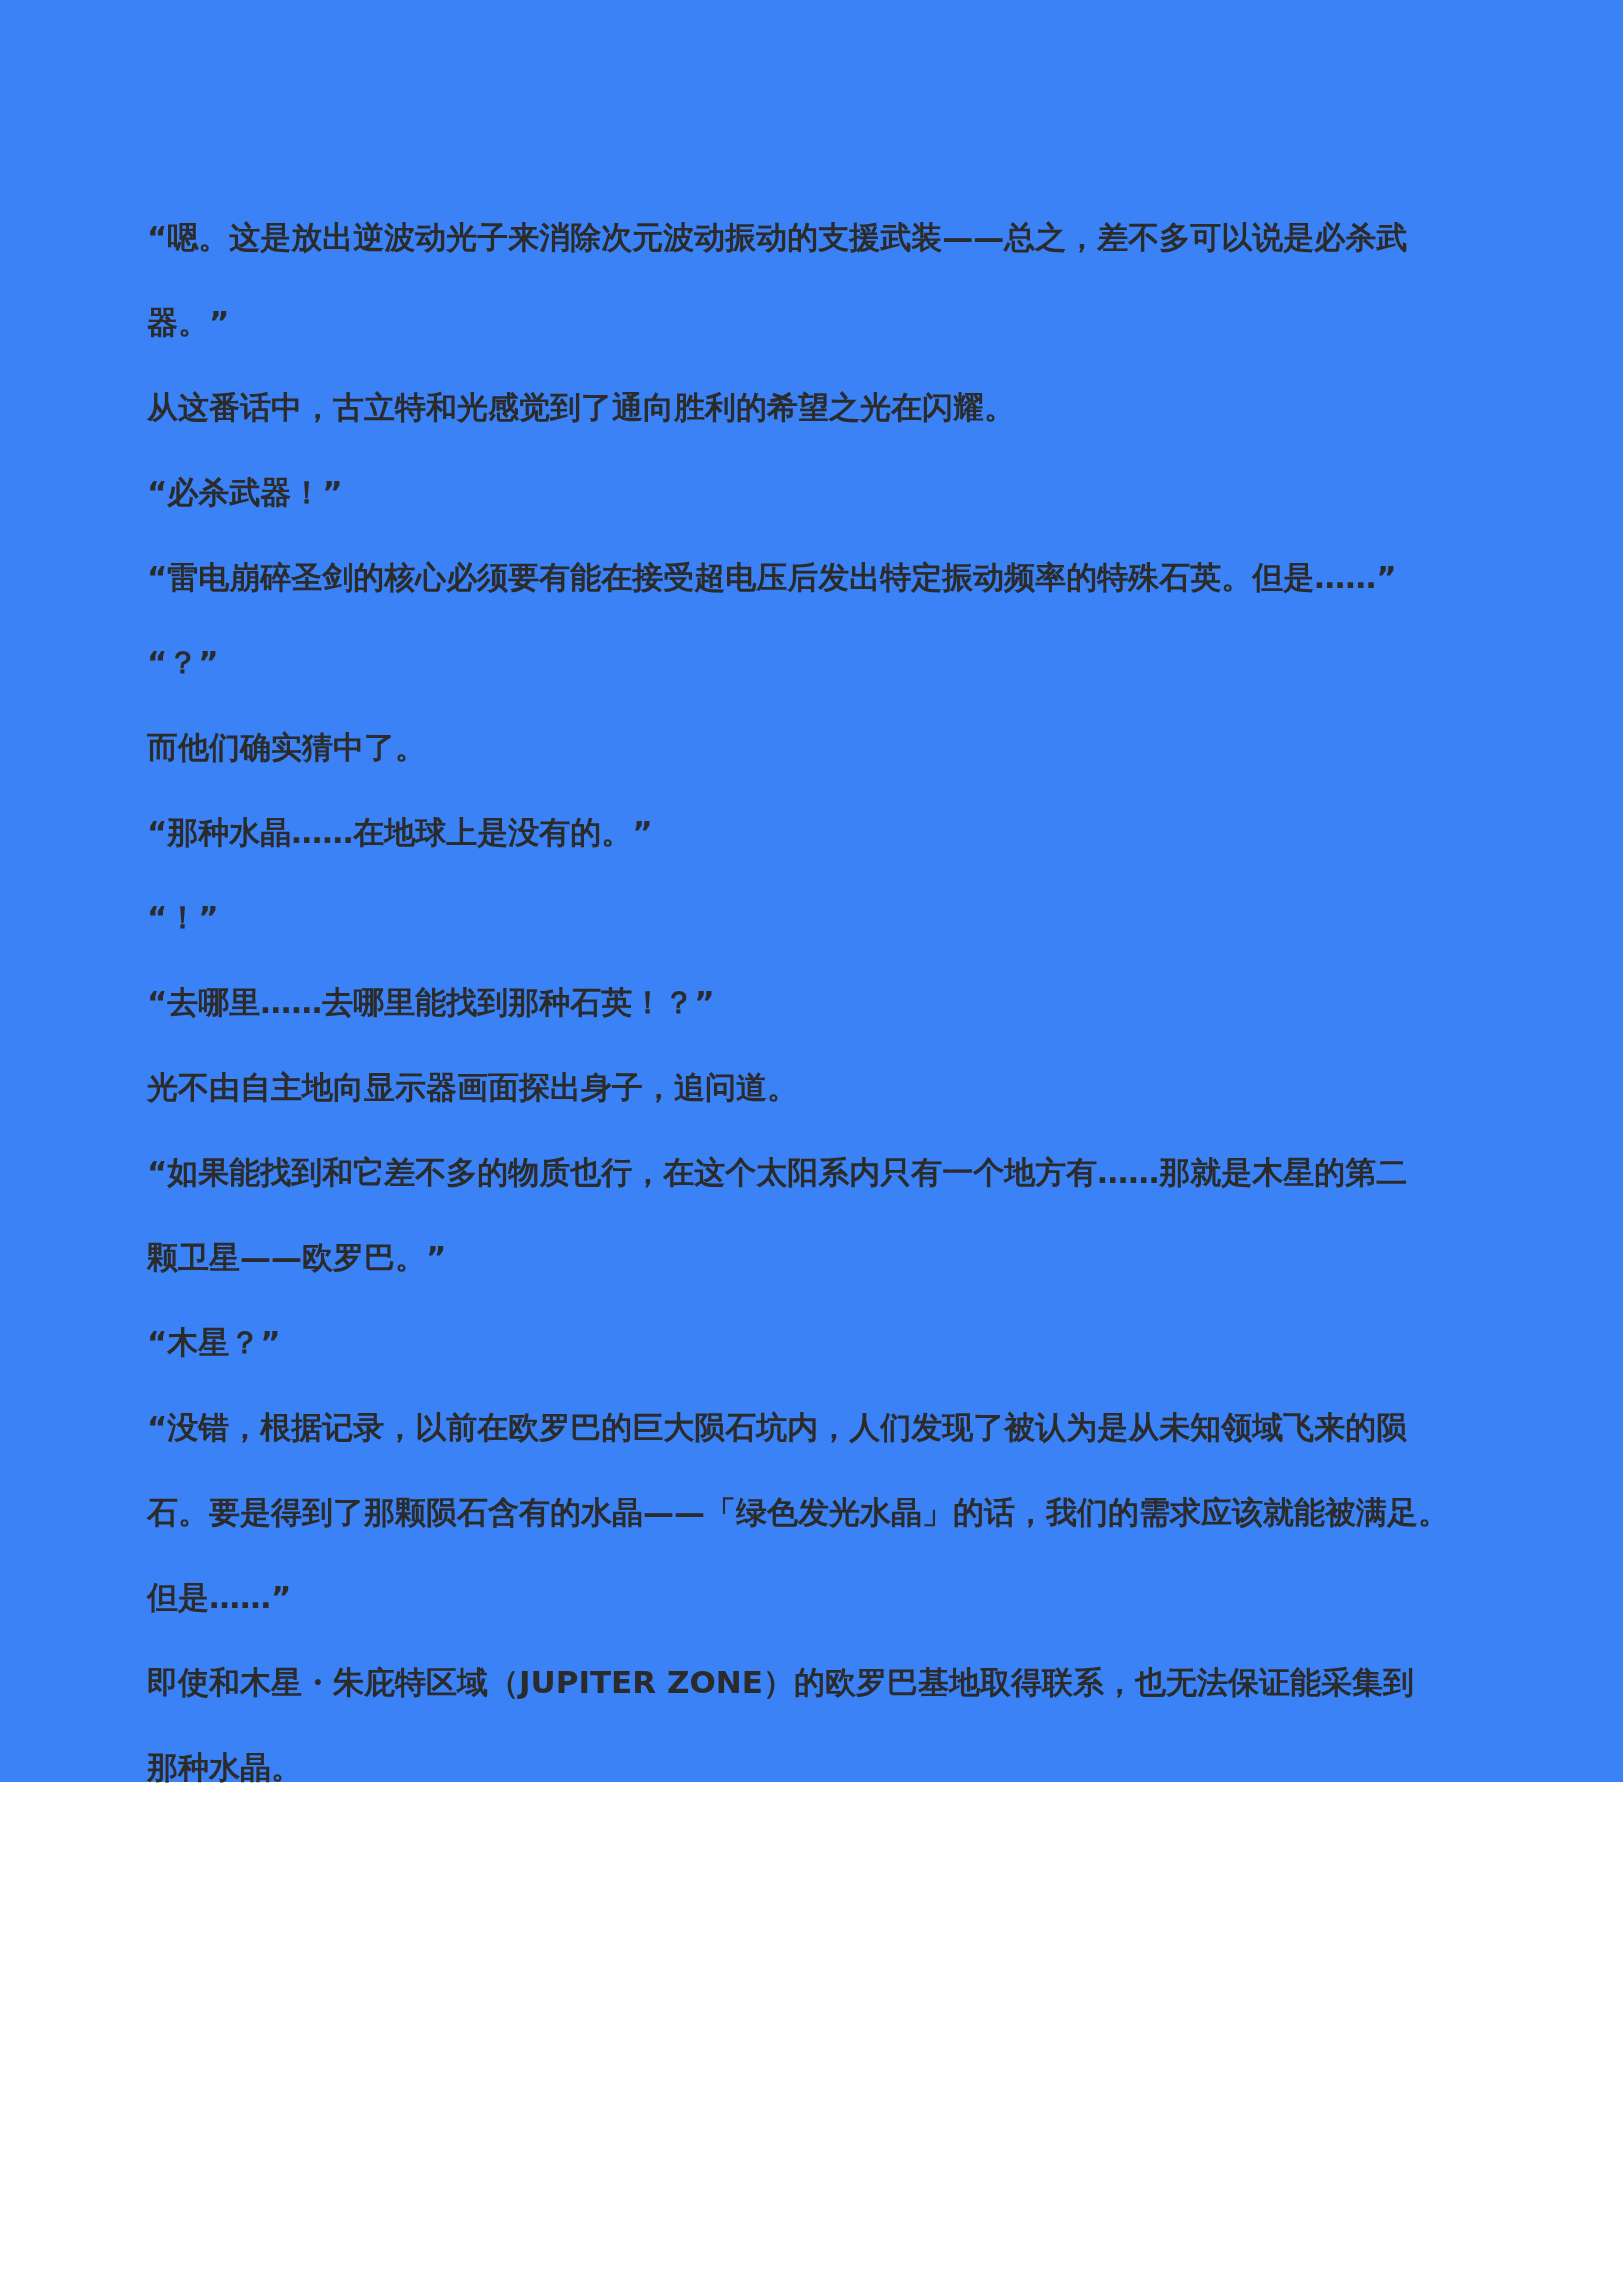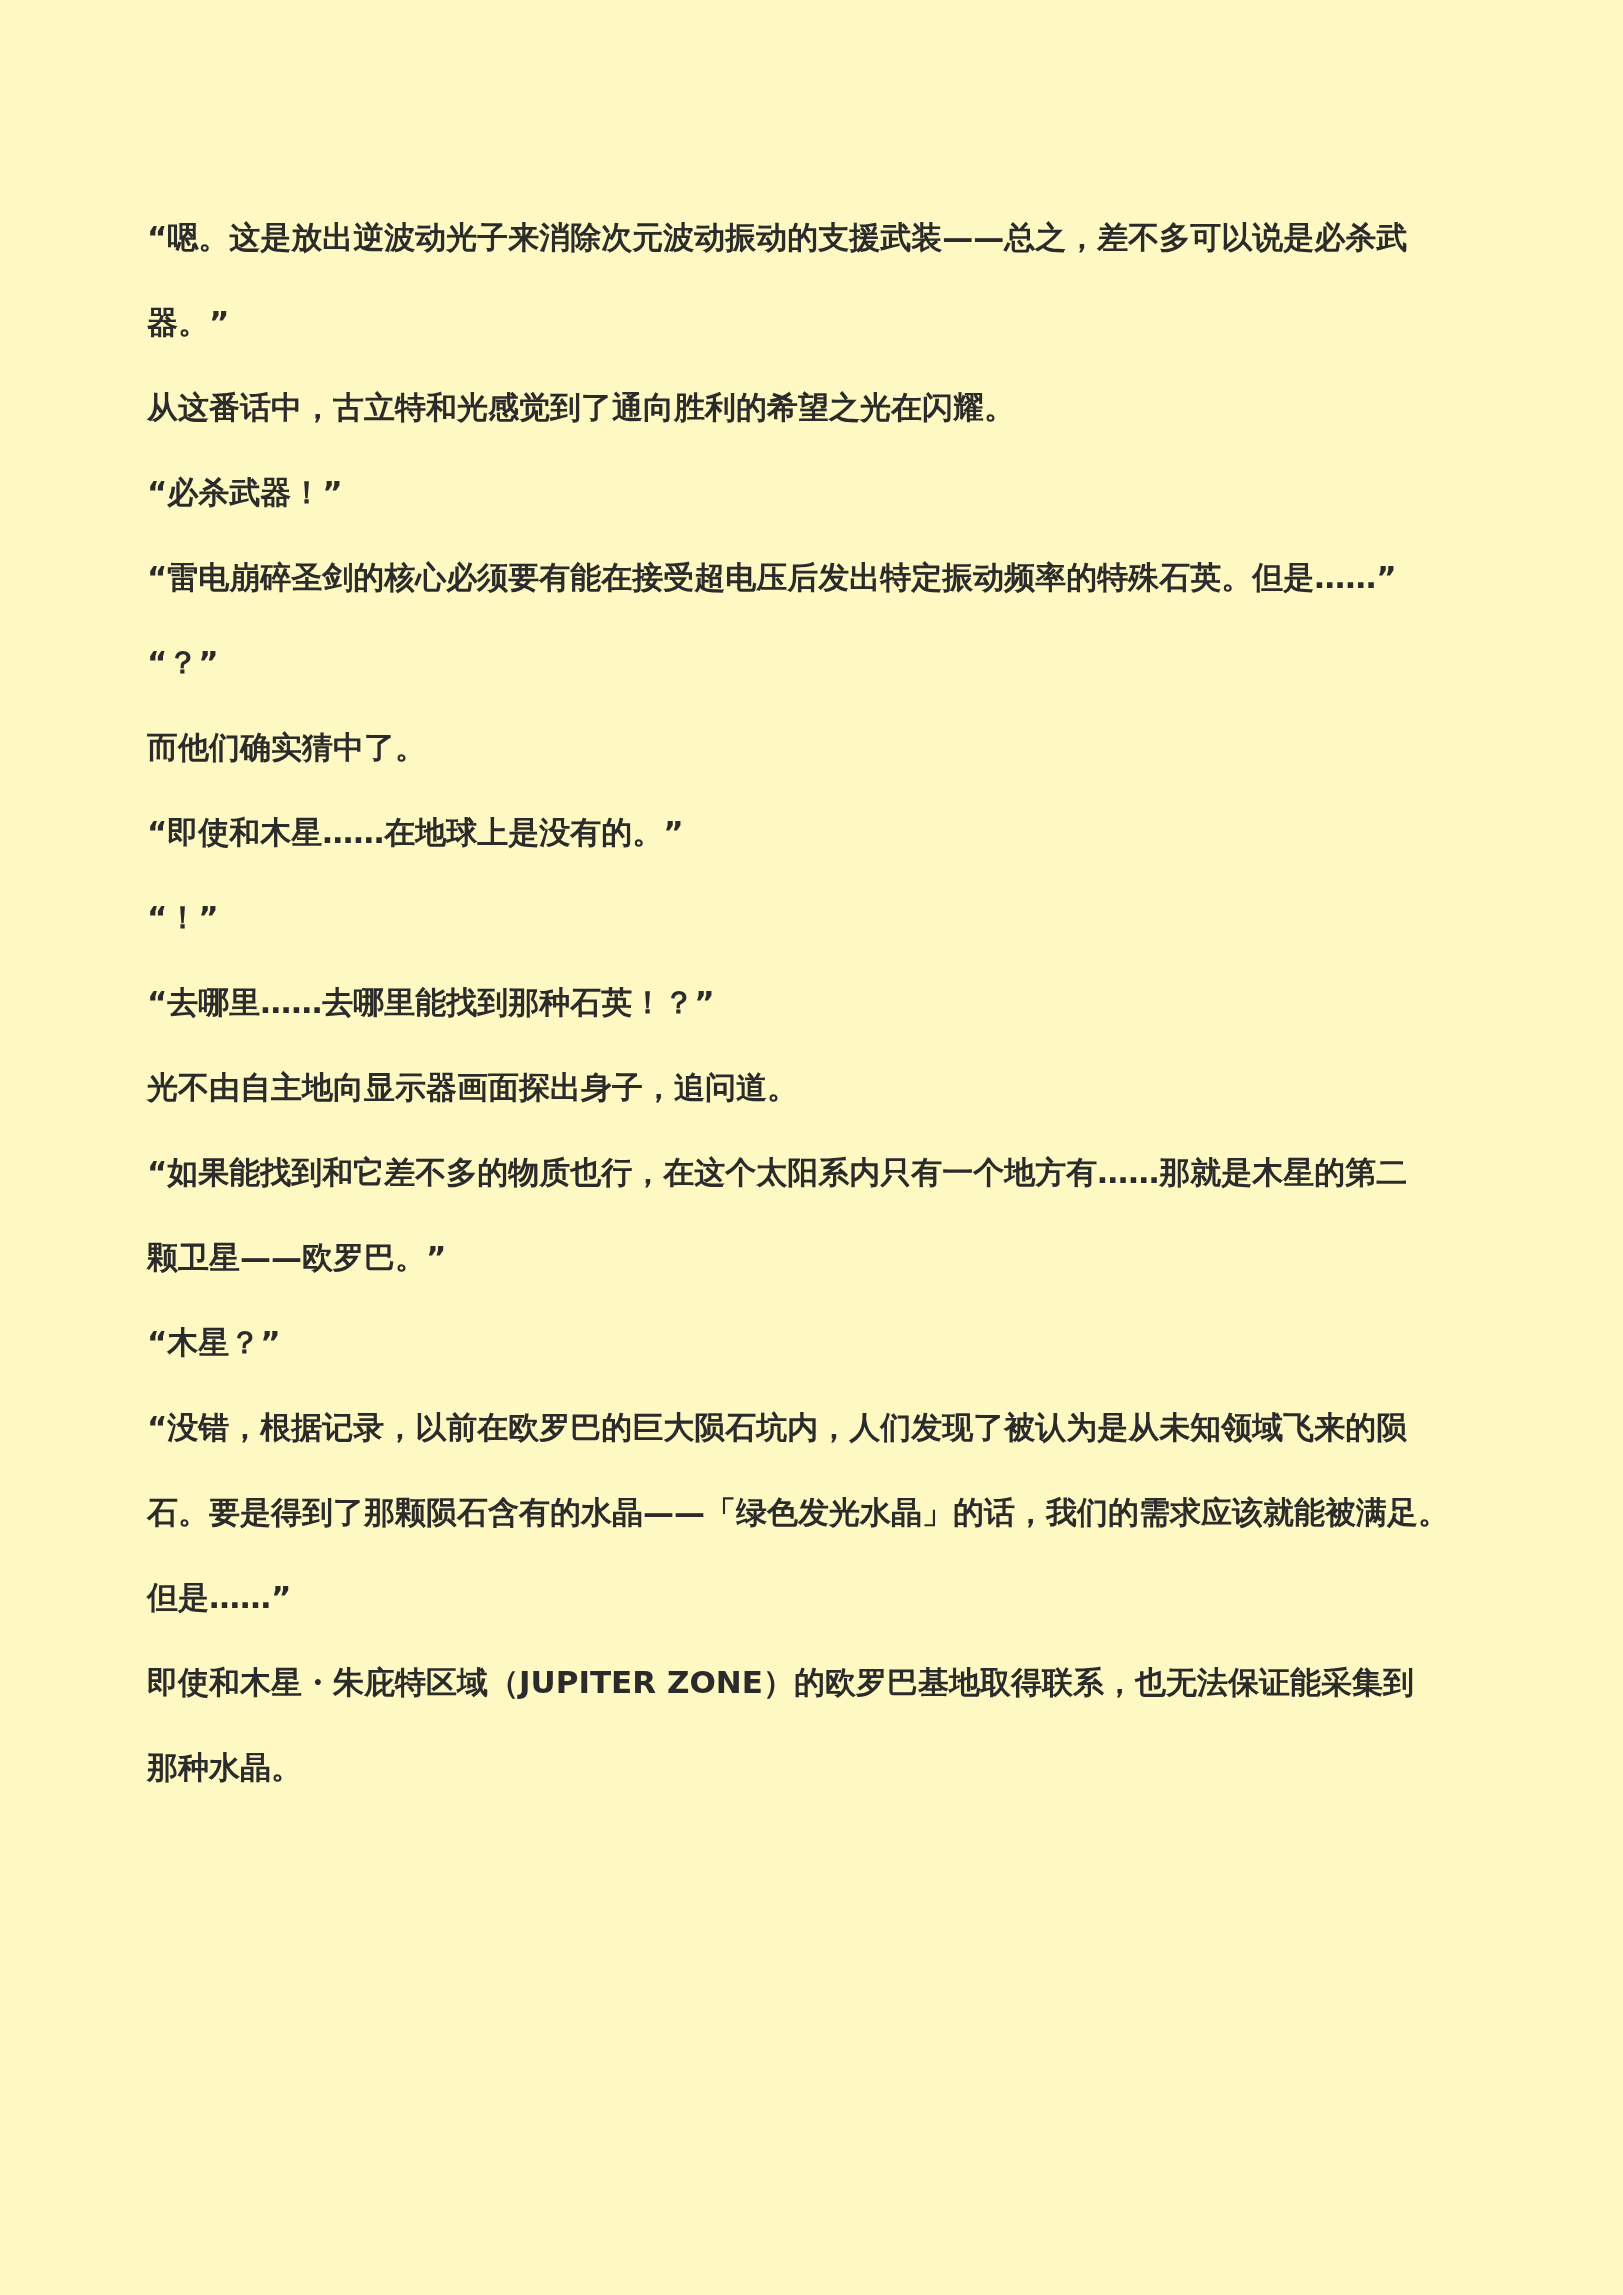--- a/index.html
+++ b/index.html
@@ -11,22 +11,22 @@
       width: 1623px;
       height: 2295px;
       position: relative;
       overflow: hidden;
     }
     .page {
       position: absolute;
       left: 0;
       top: 0;
       width: 1623px;
-      height: 2295px;
-      background: #fef9c3;
+      height: 1782px;
+      background: #3b82f6;
     }
     .text-column {
       position: absolute;
       left: 147px;
       top: 195px;
       width: 1336px;
     }
     .line {
       height: 85px;
       line-height: 85px;
@@ -43,21 +43,21 @@
 
 <div class="page">
   <div class="text-column">
     <div class="line">“嗯。这是放出逆波动光子来消除次元波动振动的支援武装——总之，差不多可以说是必杀武</div>
     <div class="line">器。”</div>
     <div class="line">从这番话中，古立特和光感觉到了通向胜利的希望之光在闪耀。</div>
     <div class="line">“必杀武器！”</div>
     <div class="line">“雷电崩碎圣剑的核心必须要有能在接受超电压后发出特定振动频率的特殊石英。但是……”</div>
     <div class="line">“？”</div>
     <div class="line">而他们确实猜中了。</div>
-    <div class="line">“即使和木星……在地球上是没有的。”</div>
+    <div class="line">“那种水晶……在地球上是没有的。”</div>
     <div class="line">“！”</div>
     <div class="line">“去哪里……去哪里能找到那种石英！？”</div>
     <div class="line">光不由自主地向显示器画面探出身子，追问道。</div>
     <div class="line">“如果能找到和它差不多的物质也行，在这个太阳系内只有一个地方有……那就是木星的第二</div>
     <div class="line">颗卫星——欧罗巴。”</div>
     <div class="line">“木星？”</div>
     <div class="line">“没错，根据记录，以前在欧罗巴的巨大陨石坑内，人们发现了被认为是从未知领域飞来的陨</div>
     <div class="line">石。要是得到了那颗陨石含有的水晶——「绿色发光水晶」的话，我们的需求应该就能被满足。</div>
     <div class="line">但是……”</div>
     <div class="line">即使和木星・朱庇特区域（JUPITER ZONE）的欧罗巴基地取得联系，也无法保证能采集到</div>

